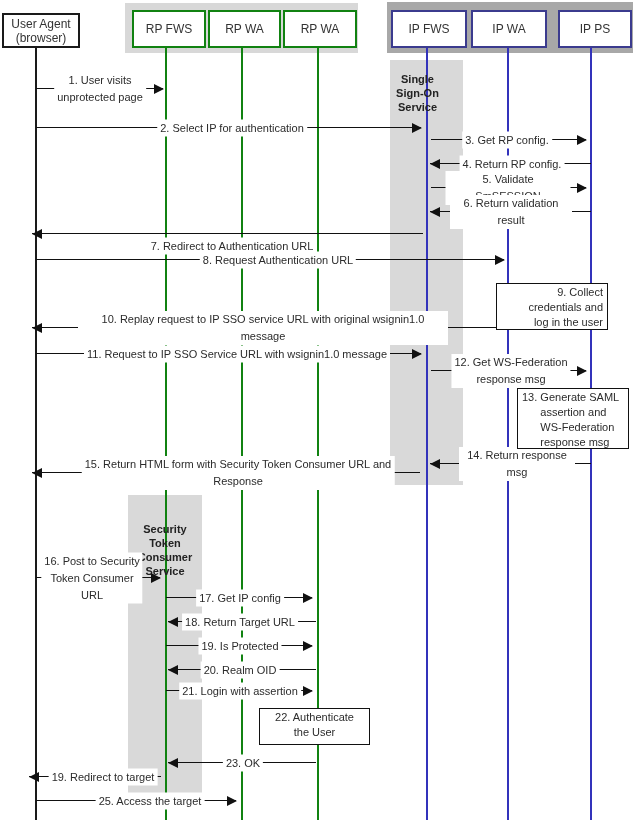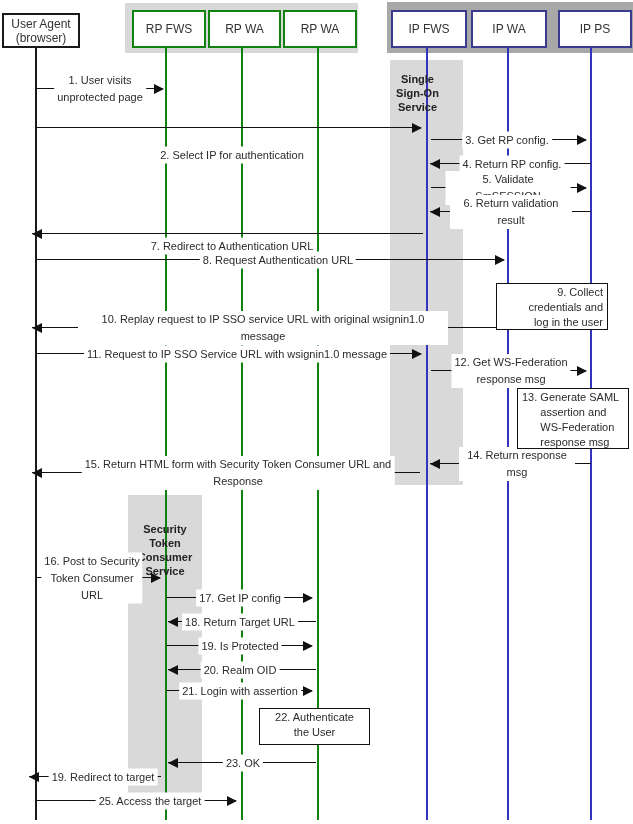--- a/index.html
+++ b/index.html
@@ -69,21 +69,21 @@
       <div class="actor-box" style="left: 471px; top: 10px; width: 72px; height: 34px; border: 2px solid rgb(59, 59, 142);">IP WA</div>
       <div class="actor-box" style="left: 558px; top: 10px; width: 70px; height: 34px; border: 2px solid rgb(59, 59, 142);">IP PS</div>
     </div>
   <div id="messages-layer">
       <div class="msg-line" style="left: 36px; top: 88px; width: 127px;"></div>
       <div class="arrowhead r" style="top: 84px; left: 154px;"></div>
       <div class="msg-label" style="left: 100px; top: 89px;">1. User visits
 unprotected page</div>
       <div class="msg-line" style="left: 36px; top: 127px; width: 385px;"></div>
       <div class="arrowhead r" style="top: 123px; left: 412px;"></div>
-      <div class="msg-label" style="left: 232px; top: 128px; margin-top: 27px;">2. Select IP for authentication</div>
+      <div class="msg-label" style="left: 232px; top: 128px;">2. Select IP for authentication</div>
       <div class="msg-line" style="left: 431px; top: 139px; width: 155px;"></div>
       <div class="arrowhead r" style="top: 135px; left: 577px;"></div>
       <div class="msg-label" style="left: 507px; top: 140px;">3. Get RP config.</div>
       <div class="msg-line" style="left: 430px; top: 163px; width: 161px;"></div>
       <div class="arrowhead l" style="top: 159px; left: 430px;"></div>
       <div class="msg-label" style="left: 512px; top: 164px;">4. Return RP config.</div>
       <div class="msg-line" style="left: 431px; top: 187px; width: 155px;"></div>
       <div class="arrowhead r" style="top: 183px; left: 577px;"></div>
       <div class="msg-label" style="left: 508px; top: 188px;">5. Validate SmSESSION</div>
       <div class="msg-line" style="left: 430px; top: 211px; width: 161px;"></div>

